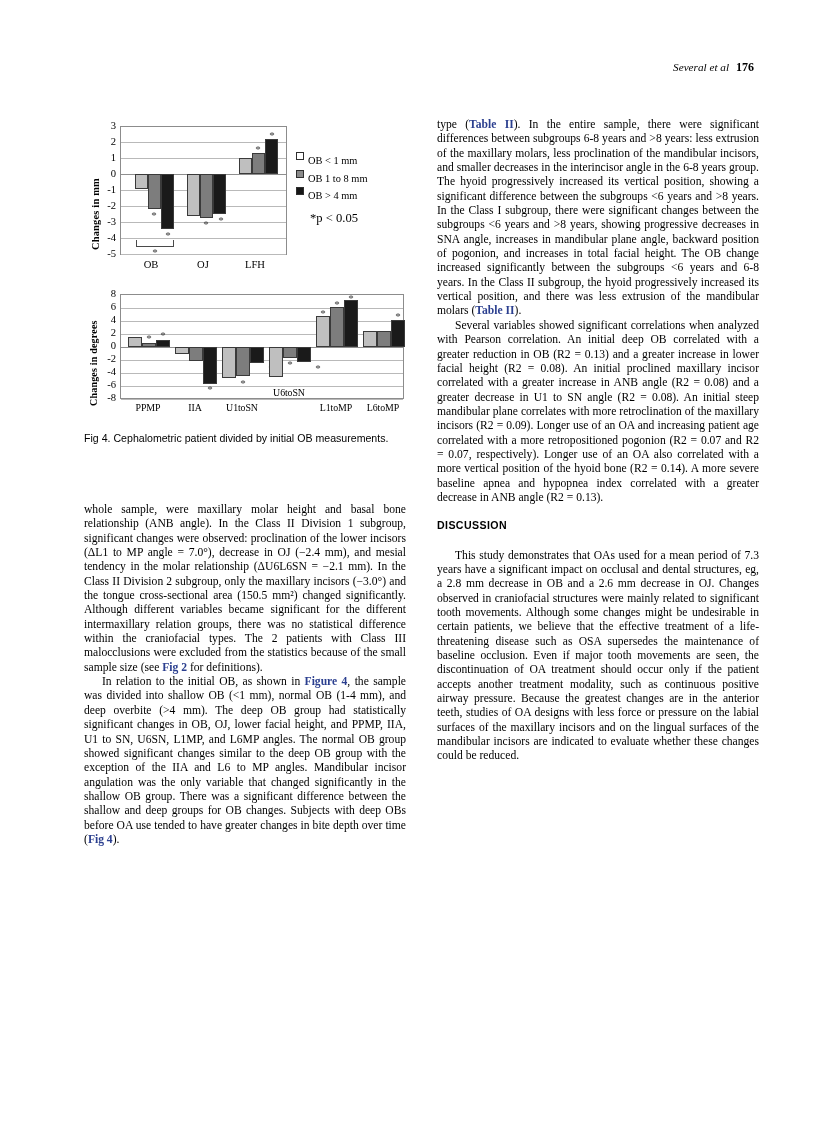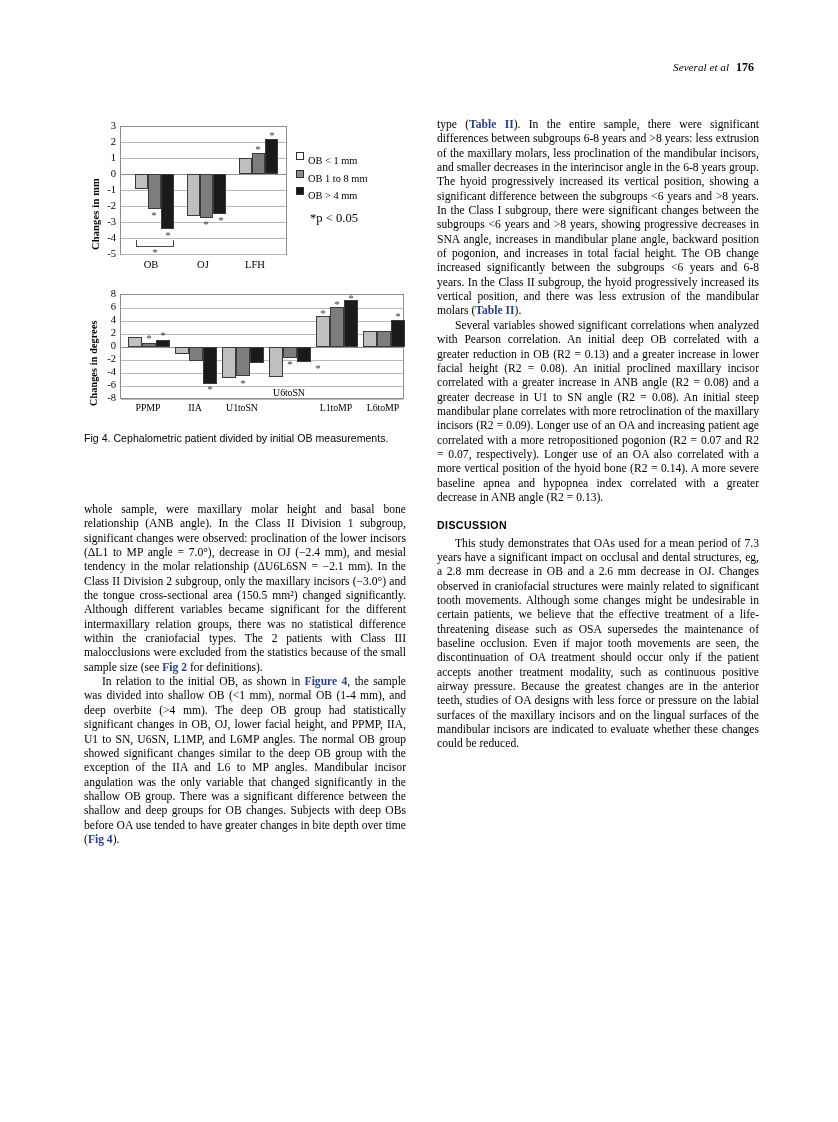--- a/index.html
+++ b/index.html
@@ -54,21 +54,21 @@
   .col.right { left: 437px; }
 
   .col p { margin: 0; text-indent: 18px; }
   .col p.noindent { text-indent: 0; }
   .xref { color: #2b3f8f; font-weight: bold; }
   h3.section {
     font-family: "Liberation Sans", sans-serif;
     font-size: 10.6px;
     font-weight: bold;
     letter-spacing: .4px;
-    margin: 13px 0 4px 0;
+    margin: 13px 0 16px 0;
   }
 
   
   .figure {
     position: absolute;
     left: 84px; top: 118px;
     width: 325px;
   }
   .figcaption {
     font-family: "Liberation Sans", sans-serif;

